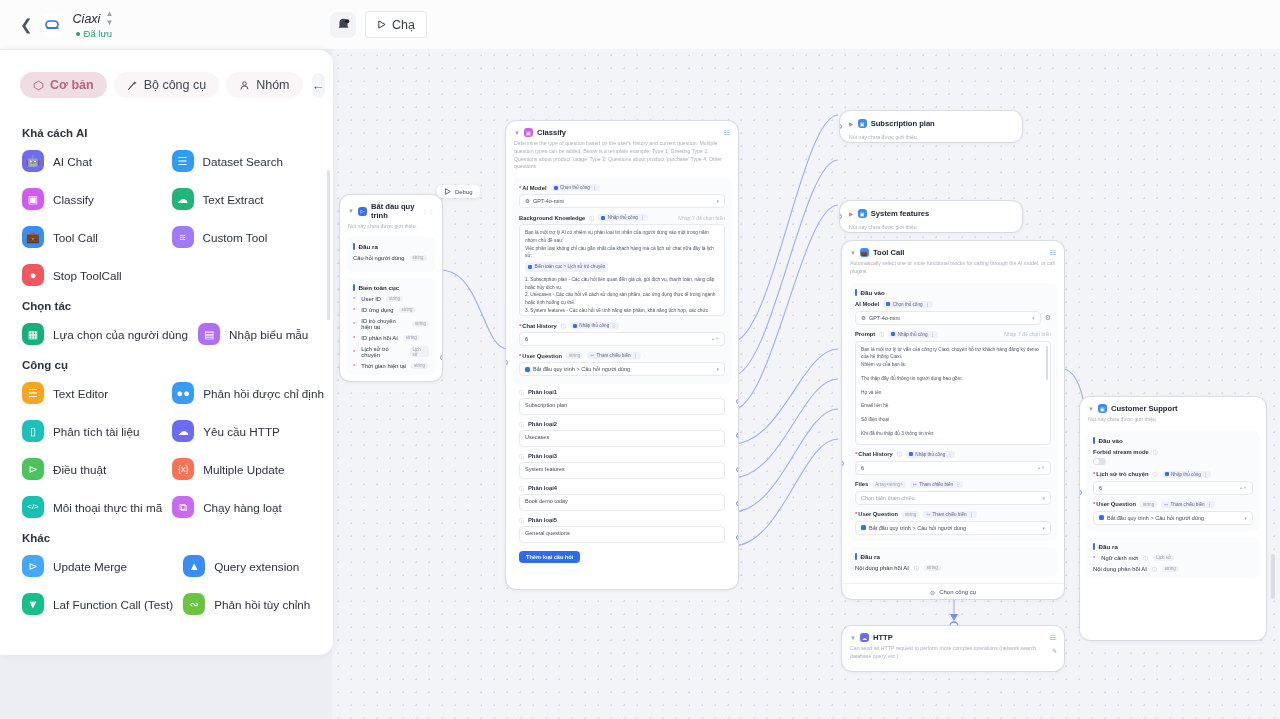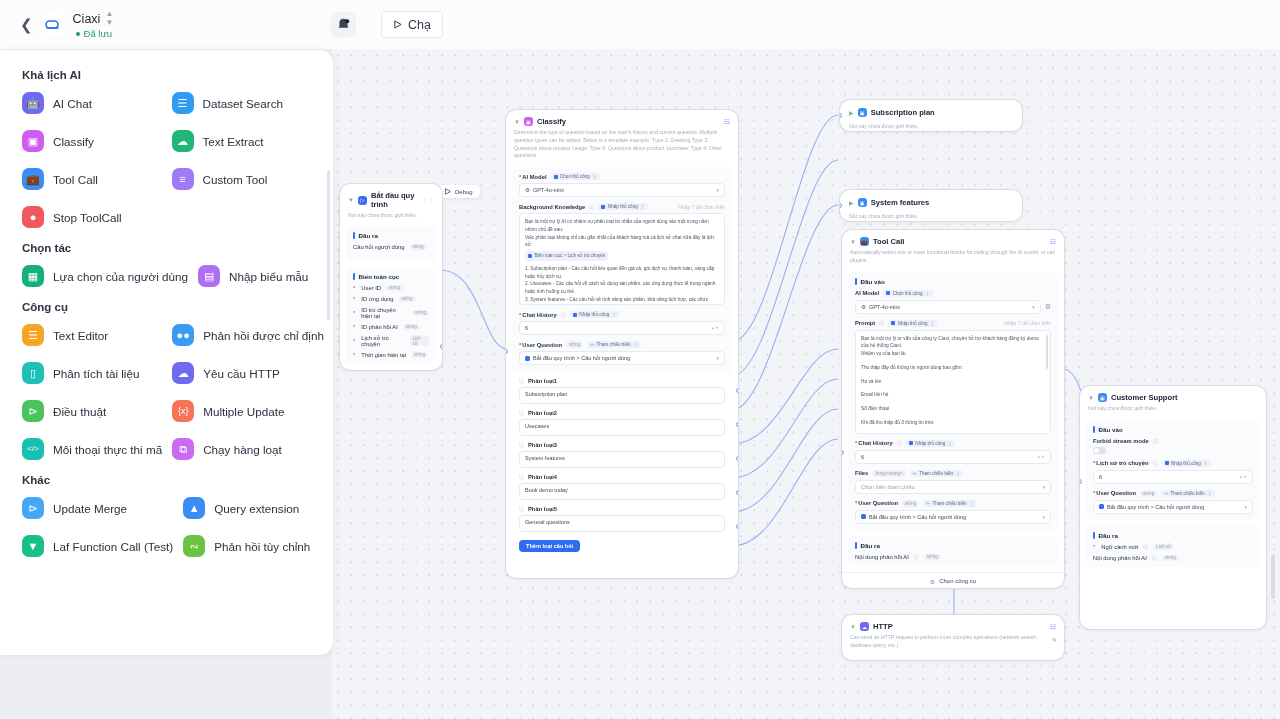--- a/index.html
+++ b/index.html
@@ -17,39 +17,39 @@
     background: #fcfcfd; display: flex; align-items: center;
   }
   .tb-left { display: flex; align-items: center; gap: 9px; padding-left: 20px; width: 330px; }
   .back-chev { color: #4b5565; font-size: 15px; cursor: pointer; line-height: 1; }
   .logo-badge {
     width: 22px; height: 22px; border-radius: 6px; background: #fff;
     display: flex; align-items: center; justify-content: center;
   }
   .title-block { display: flex; flex-direction: column; gap: 1px; }
   .title-row { display: flex; align-items: center; gap: 5px; }
-  .proj-title { font-size: 12.5px; color: #262b36; font-weight: 500; }
+  .proj-title { font-size: 12.5px; color: #262b36; font-weight: 500; font-style: italic; }
   .sorter { color: #9aa2b1; font-size: 8px; line-height: 1; display:flex; flex-direction:column; }
   .saved-row { display: flex; align-items: center; gap: 4px; padding-left: 3px; }
   .saved-dot { width: 4px; height: 4px; border-radius: 50%; background: #22a06b; }
   .saved-text { font-size: 9.5px; color: #22a06b; }
 
   .tb-nav { flex: 1; display: flex; align-items: center; justify-content: center; gap: 38px; }
   .tb-nav-item { font-size: 13.5px; color: #3c4453; cursor: pointer; font-weight: 500; }
   .tb-nav-item.active { color: #2f6bf0; }
 
   .tb-right { display: flex; align-items: center; gap: 9px; padding-right: 6px; }
   .icon-btn {
     width: 26px; height: 26px; border-radius: 7px; background: #f2f3f7;
     display: flex; align-items: center; justify-content: center; cursor: pointer;
   }
   .run-btn {
     height: 27px; border-radius: 4px; background: #fff; border: 1px solid #e6e8ee;
     display: flex; align-items: center; gap: 6px; padding: 0 11px;
-    font-size: 12.5px; color: #343b49; cursor: pointer; white-space: nowrap; margin-left: 16px;
+    font-size: 12.5px; color: #343b49; cursor: pointer; white-space: nowrap;
   }
 
   
   .canvas {
     position: absolute; left: 332px; top: 49px; width: 948px; height: 670px;
     background-color: #f3f4f8;
     background-image: radial-gradient(#d7dae4 1px, transparent 1px);
     background-size: 13px 13px;
     overflow: hidden;
   }
@@ -85,21 +85,21 @@
   .ni-label { font-size: 11.7px; color: #2b3140; white-space: nowrap; }
   .panel-scrollbar {
     position: absolute; right: 3px; top: 120px; width: 3px; height: 150px;
     background: #dfe2ea; border-radius: 2px;
   }
 
   
   .node {
     position: absolute; background: #fff; border-radius: 10px;
     box-shadow: 0 1px 5px rgba(30,40,70,.07), 0 0 0 1px rgba(220,224,234,.9);
-    font-size: 7px; color: #2b3140; overflow: hidden;
+    font-size: 7px; color: #2b3140; overflow: hidden; margin-top: 11px;
   }
   .node-head { display: flex; align-items: center; gap: 4px; padding: 7px 8px 0 8px; }
   .caret { color: #9aa3b2; font-size: 6px; line-height: 1; }
   .n-ico {
     width: 9px; height: 9px; border-radius: 3px; flex: 0 0 9px;
     display: flex; align-items: center; justify-content: center; color: #fff; font-size: 5px;
   }
   .n-title { font-size: 7.6px; font-weight: 700; color: #20263a; }
   .n-hint { color: #b6bdc9; font-size: 6px; margin-left: 2px; }
   .n-act { margin-left: auto; color: #6f8ff5; font-size: 7px; }
@@ -590,24 +590,47 @@
         <span class="n-act">☷</span>
       </div>
       <div class="n-desc">Can send an HTTP request to perform more complex operations (network search, database query, etc.)</div>
       <span style="position:absolute; right:7px; top:21px; color:#9aa3b2; font-size:6px;">✎</span>
     </div>
 
     <div class="scroll-v"></div>
   </div>
 
   <div class="panel">
+    <div class="panel-tabs">
+      <div class="ptab active">
+        <svg width="11" height="11" viewBox="0 0 14 14">
+            <path d="M7 1.5 L12.5 4.6 L12.5 9.4 L7 12.5 L1.5 9.4 L1.5 4.6 Z" fill="none" stroke="#b4657f" stroke-width="1.2" stroke-linejoin="round"></path>
+          </svg>
+        <span>Cơ bản</span>
+      </div>
+      <div class="ptab">
+        <svg width="11" height="11" viewBox="0 0 14 14">
+            <path d="M2 12 L9 4" stroke="#3f4654" stroke-width="1.3" stroke-linecap="round"></path>
+            <path d="M10 1.5 L10.7 3.2 L12.4 3.9 L10.7 4.6 L10 6.3 L9.3 4.6 L7.6 3.9 L9.3 3.2 Z" fill="#3f4654"></path>
+          </svg>
+        <span>Bộ công cụ</span>
+      </div>
+      <div class="ptab">
+        <svg width="11" height="11" viewBox="0 0 14 14">
+            <circle cx="7" cy="4.6" r="2.3" fill="none" stroke="#3f4654" stroke-width="1.2"></circle>
+            <path d="M2.6 12 a4.4 4.4 0 0 1 8.8 0" fill="none" stroke="#3f4654" stroke-width="1.2"></path>
+          </svg>
+        <span>Nhóm</span>
+      </div>
+      <div class="ptab-collapse">←</div>
+    </div>
 
     <div class="panel-body">
 
-      <div class="grp-title">Khả lịch AI</div>
+      <div class="grp-title">Khả cách AI</div>
       <div class="grid2">
         <div class="node-item">
             <span class="ni-icon" style="background:#6d6bf0">🤖</span>
             <span class="ni-label">AI Chat</span>
           </div>
         <div class="node-item">
             <span class="ni-icon" style="background:#2f9cf4">☰</span>
             <span class="ni-label">Dataset Search</span>
           </div>
         <div class="node-item">

